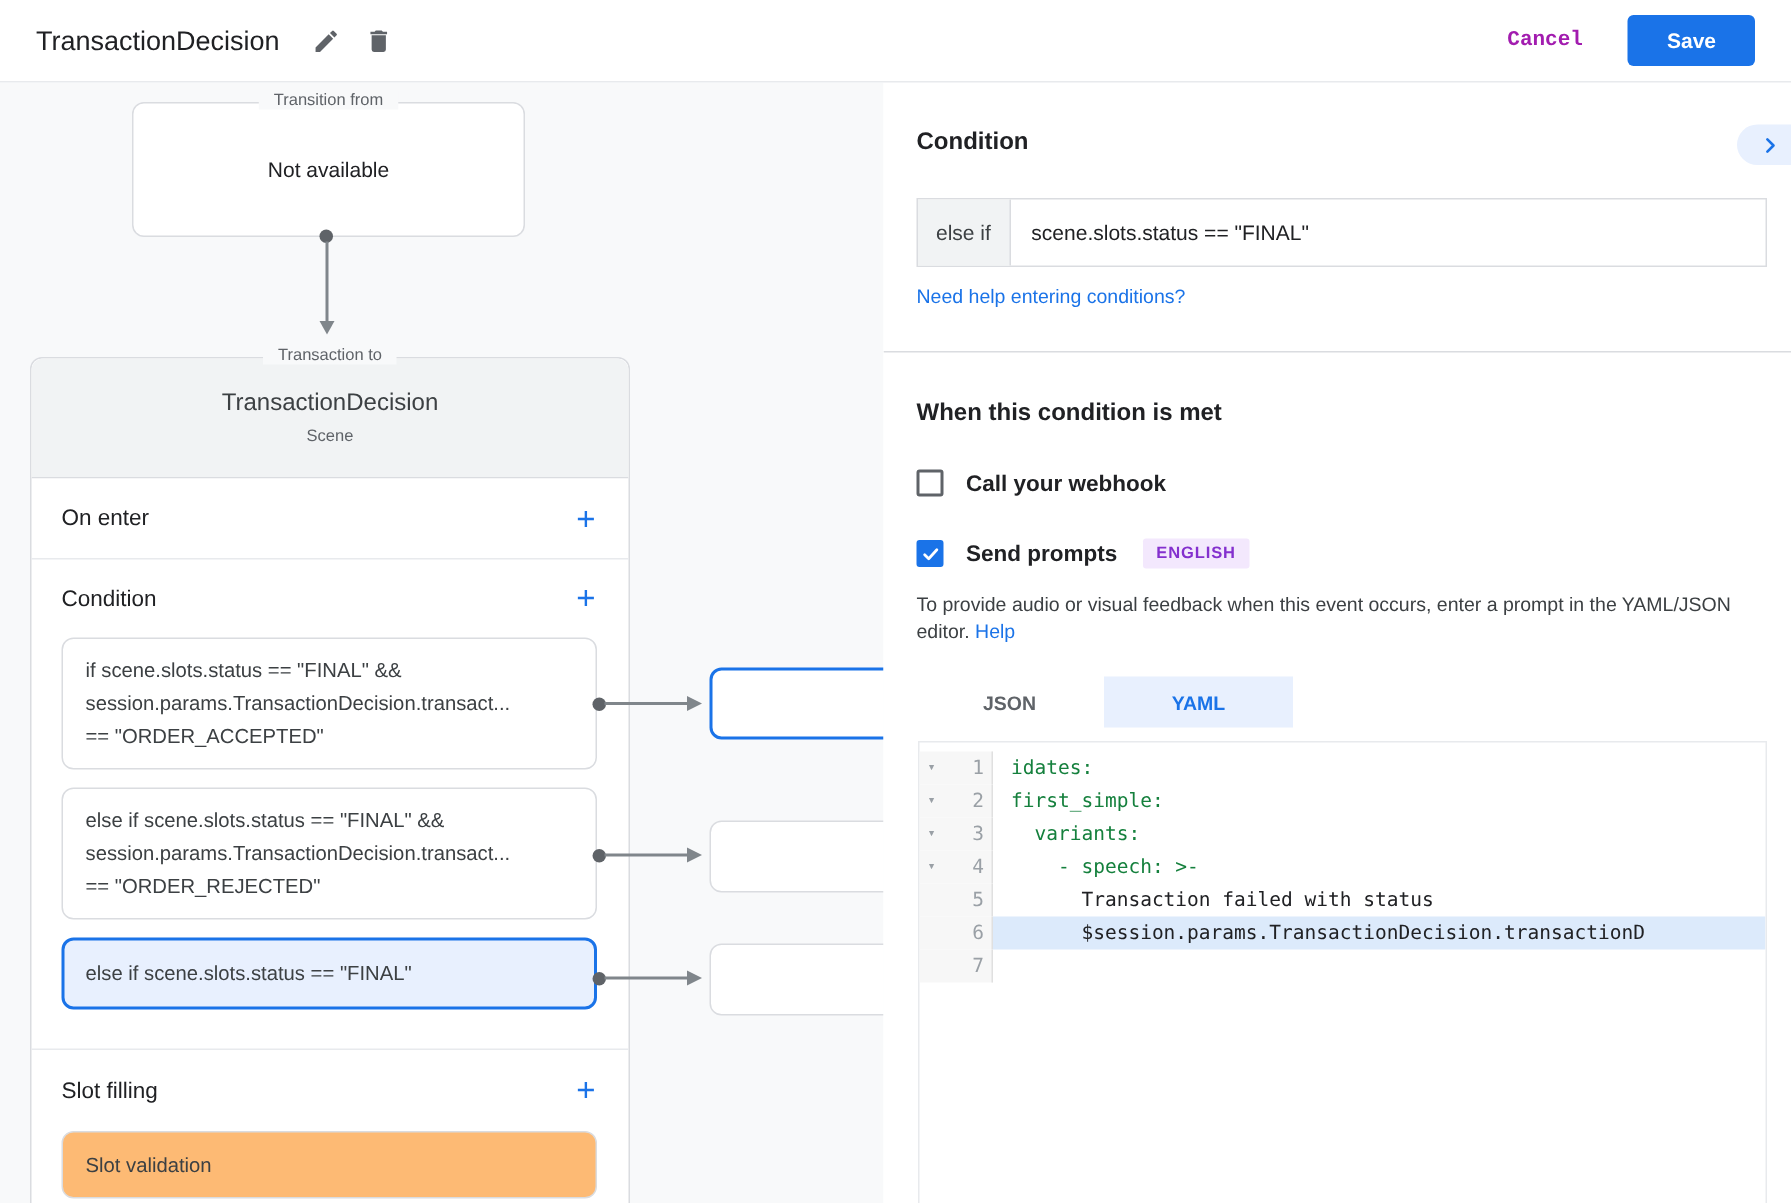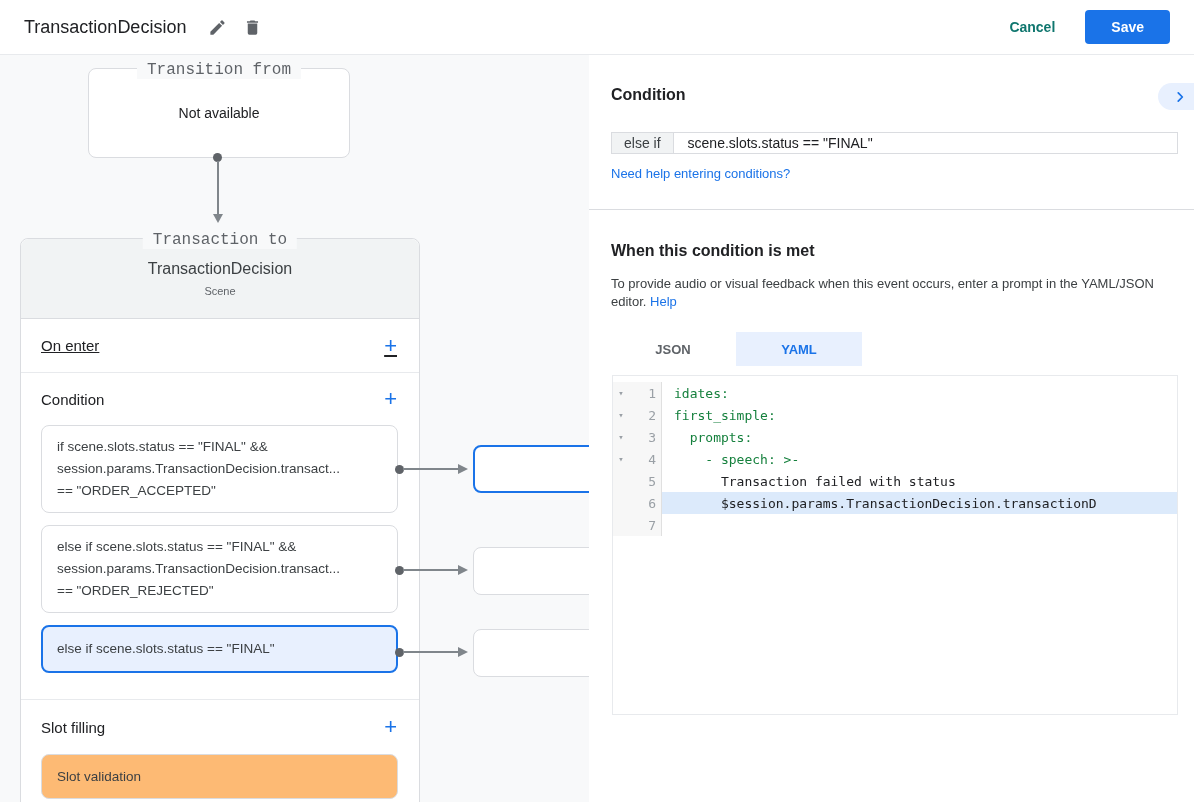--- a/index.html
+++ b/index.html
@@ -7,49 +7,49 @@
     font-family:"Liberation Sans", sans-serif; color:#202124; }
 
   
   .header { display:flex; align-items:center; height:55px; padding:0 24px;
     background:#fff; border-bottom:1px solid #e8eaed; position:relative; z-index:5; }
   .page-title { font-size:18px; color:#202124; margin-right:18px; }
   .icon-btn { background:none; border:none; cursor:pointer; padding:4px; margin-right:8px;
     display:flex; align-items:center; }
   .icon-btn svg { fill:#5f6368; }
   .header-spacer { flex:1; }
-  .cancel-btn { background:none; border:none; color:#0f766e; font-size:14px; font-weight:700;
-    margin-right:30px; cursor:pointer; font-family:Liberation Sans, sans-serif; }
+  .cancel-btn { background:none; border:none; color:#a21caf; font-size:14px; font-weight:700;
+    margin-right:30px; cursor:pointer; font-family:Liberation Mono, monospace; }
   .save-btn { background:#1a73e8; border:none; color:#fff; font-size:14px; font-weight:700;
     padding:9px 26px; border-radius:4px; cursor:pointer; font-family:inherit; }
 
   
   .canvas { position:absolute; top:55px; left:0; width:589px; bottom:0;
     background:#f8f9fa; overflow:hidden; }
   .fieldbox { position:absolute; background:#fff; border:1px solid #dadce0; border-radius:8px; }
   .legend { position:absolute; top:-8px; left:50%; transform:translateX(-50%);
-    background:#f8f9fa; padding:0 10px; font-size:16px; color:#5f6368; white-space:nowrap;font-family:Liberation Mono, monospace; }
+    background:#f8f9fa; padding:0 10px; font-size:11px; color:#5f6368; white-space:nowrap; }
   .tfrom { left:88px; top:13px; width:262px; height:90px;
     display:flex; align-items:center; justify-content:center; }
   .tfrom-value { font-size:14px; color:#202124; }
 
   .vconn { position:absolute; left:213px; top:98px; width:10px; height:72px; }
   .vconn .dot { position:absolute; left:0; top:0; width:9px; height:9px; border-radius:50%; background:#5f6368; }
   .vconn .line { position:absolute; left:3.5px; top:8px; width:2px; height:54px; background:#80868b; }
   .vconn .head { position:absolute; left:-0.5px; top:61px; width:0; height:0;
     border-left:5px solid transparent; border-right:5px solid transparent; border-top:9px solid #80868b; }
 
   .tto { left:20px; top:183px; width:400px; height:650px; }
   .scene-header { height:80px; background:#f1f3f4; border-bottom:1px solid #dadce0;
     border-radius:8px 8px 0 0; display:flex; flex-direction:column; align-items:center; justify-content:center; }
   .scene-title { font-size:16px; color:#3c4043; }
   .scene-sub { font-size:11px; color:#5f6368; margin-top:7px; }
   .srow { height:54px; display:flex; align-items:center; justify-content:space-between;
     padding:0 18px 0 20px; }
-  .srow.bordered { border-bottom:1px solid #e8eaed;text-decoration:underline; }
+  .srow.bordered { border-bottom:1px solid #e8eaed; }
   .srow-label { font-size:15px; color:#202124; }
   .plus-btn { background:none; border:none; color:#1a73e8; font-size:22px; font-weight:300;
     line-height:20px; cursor:pointer; padding:0 4px; font-family:inherit; }
   .cond-section { padding-bottom:14px; border-bottom:1px solid #e8eaed; }
   .cond-section .srow { height:52px; }
   .cond-box { position:relative; margin:0 21px 12px 20px; background:#fff;
     border:1px solid #dadce0; border-radius:8px; padding:10px 15px;
     font-size:13.5px; line-height:22px; color:#3c4043; }
   .cond-box.selected { border:2px solid #1a73e8; background:#e8f0fe; padding:11px 14px; }
   .slot-box { margin:0 21px 20px 20px; background:#fdba74; border:1px solid #dadce0;
@@ -67,21 +67,21 @@
 
   
   .panel { position:absolute; top:55px; left:589px; right:0; bottom:0; background:#fff; overflow:hidden; }
   .panel-h { font-size:16px; color:#202124; }
   .cond-head { margin:31px 0 0 22px; }
   .collapse-btn { position:absolute; top:28px; right:-16px; width:52px; height:27px;
     border:none; border-radius:14px; background:#e8f0fe; cursor:pointer;
     display:flex; align-items:center; padding-left:15px; }
   .collapse-btn svg { stroke:#1a73e8; }
 
-  .cond-input-group { display:flex; margin:28px 16px 0 22px; height:22px;
+  .cond-input-group { display:flex; margin:28px 16px 0 22px; height:46px;
     border:1px solid #dadce0; background:#fff; }
   .cond-prefix { background:#f1f3f4; border-right:1px solid #dadce0; padding:0 12px;
     display:flex; align-items:center; font-size:14px; color:#3c4043; }
   .cond-input { flex:1; border:none; outline:none; padding:0 14px; font-size:14px;
     color:#202124; font-family:inherit; background:transparent; }
   .help-link { display:inline-block; margin:12px 0 0 22px; font-size:13px; color:#1a73e8;
     text-decoration:none; }
   .panel-divider { border:none; border-top:1px solid #dadce0; margin:27px 0 0 0; }
 
   .when-head { margin:32px 0 0 22px; }
@@ -233,21 +233,36 @@
     <span class="cond-prefix">else if</span>
     <input class="cond-input" type="text" value="scene.slots.status == &quot;FINAL&quot;" style="">
   </div>
 
   <a class="help-link" href="#">Need help entering conditions?</a>
 
   <hr class="panel-divider">
 
   <h2 class="panel-h when-head">When this condition is met</h2>
 
-
+  <div class="check-row">
+    <span class="checkbox"></span>
+    <span class="check-label">Call your webhook</span>
+  </div>
+
+  <div class="check-row">
+    <span class="checkbox checked">
+      <span style="display:flex;">
+        <svg width="13" height="13" viewBox="0 0 24 24" fill="none" stroke="#fff" stroke-width="3.4" stroke-linecap="round" stroke-linejoin="round">
+            <path d="M4.5 12.5l5 5 10-11"></path>
+          </svg>
+      </span>
+    </span>
+    <span class="check-label">Send prompts</span>
+    <span class="lang-badge">ENGLISH</span>
+  </div>
 
   <p class="hint"><span>To provide audio or visual feedback when this event occurs, enter a prompt in the YAML/JSON editor.</span>
     <a href="#">Help</a></p>
 
   <div class="tabs">
     <button class="tab">JSON</button>
     <button class="tab active">YAML</button>
   </div>
 
   <div class="editor">
@@ -263,21 +278,21 @@
           <span class="fold">▾</span>
           <span class="lnum">2</span>
         </span>
       <span class="code green">first_simple:</span>
     </div>
     <div class="code-row">
       <span class="gutter">
           <span class="fold">▾</span>
           <span class="lnum">3</span>
         </span>
-      <span class="code green">  prompts:</span>
+      <span class="code green">  variants:</span>
     </div>
     <div class="code-row">
       <span class="gutter">
           <span class="fold">▾</span>
           <span class="lnum">4</span>
         </span>
       <span class="code green">    - speech: &gt;-</span>
     </div>
     <div class="code-row">
       <span class="gutter">

